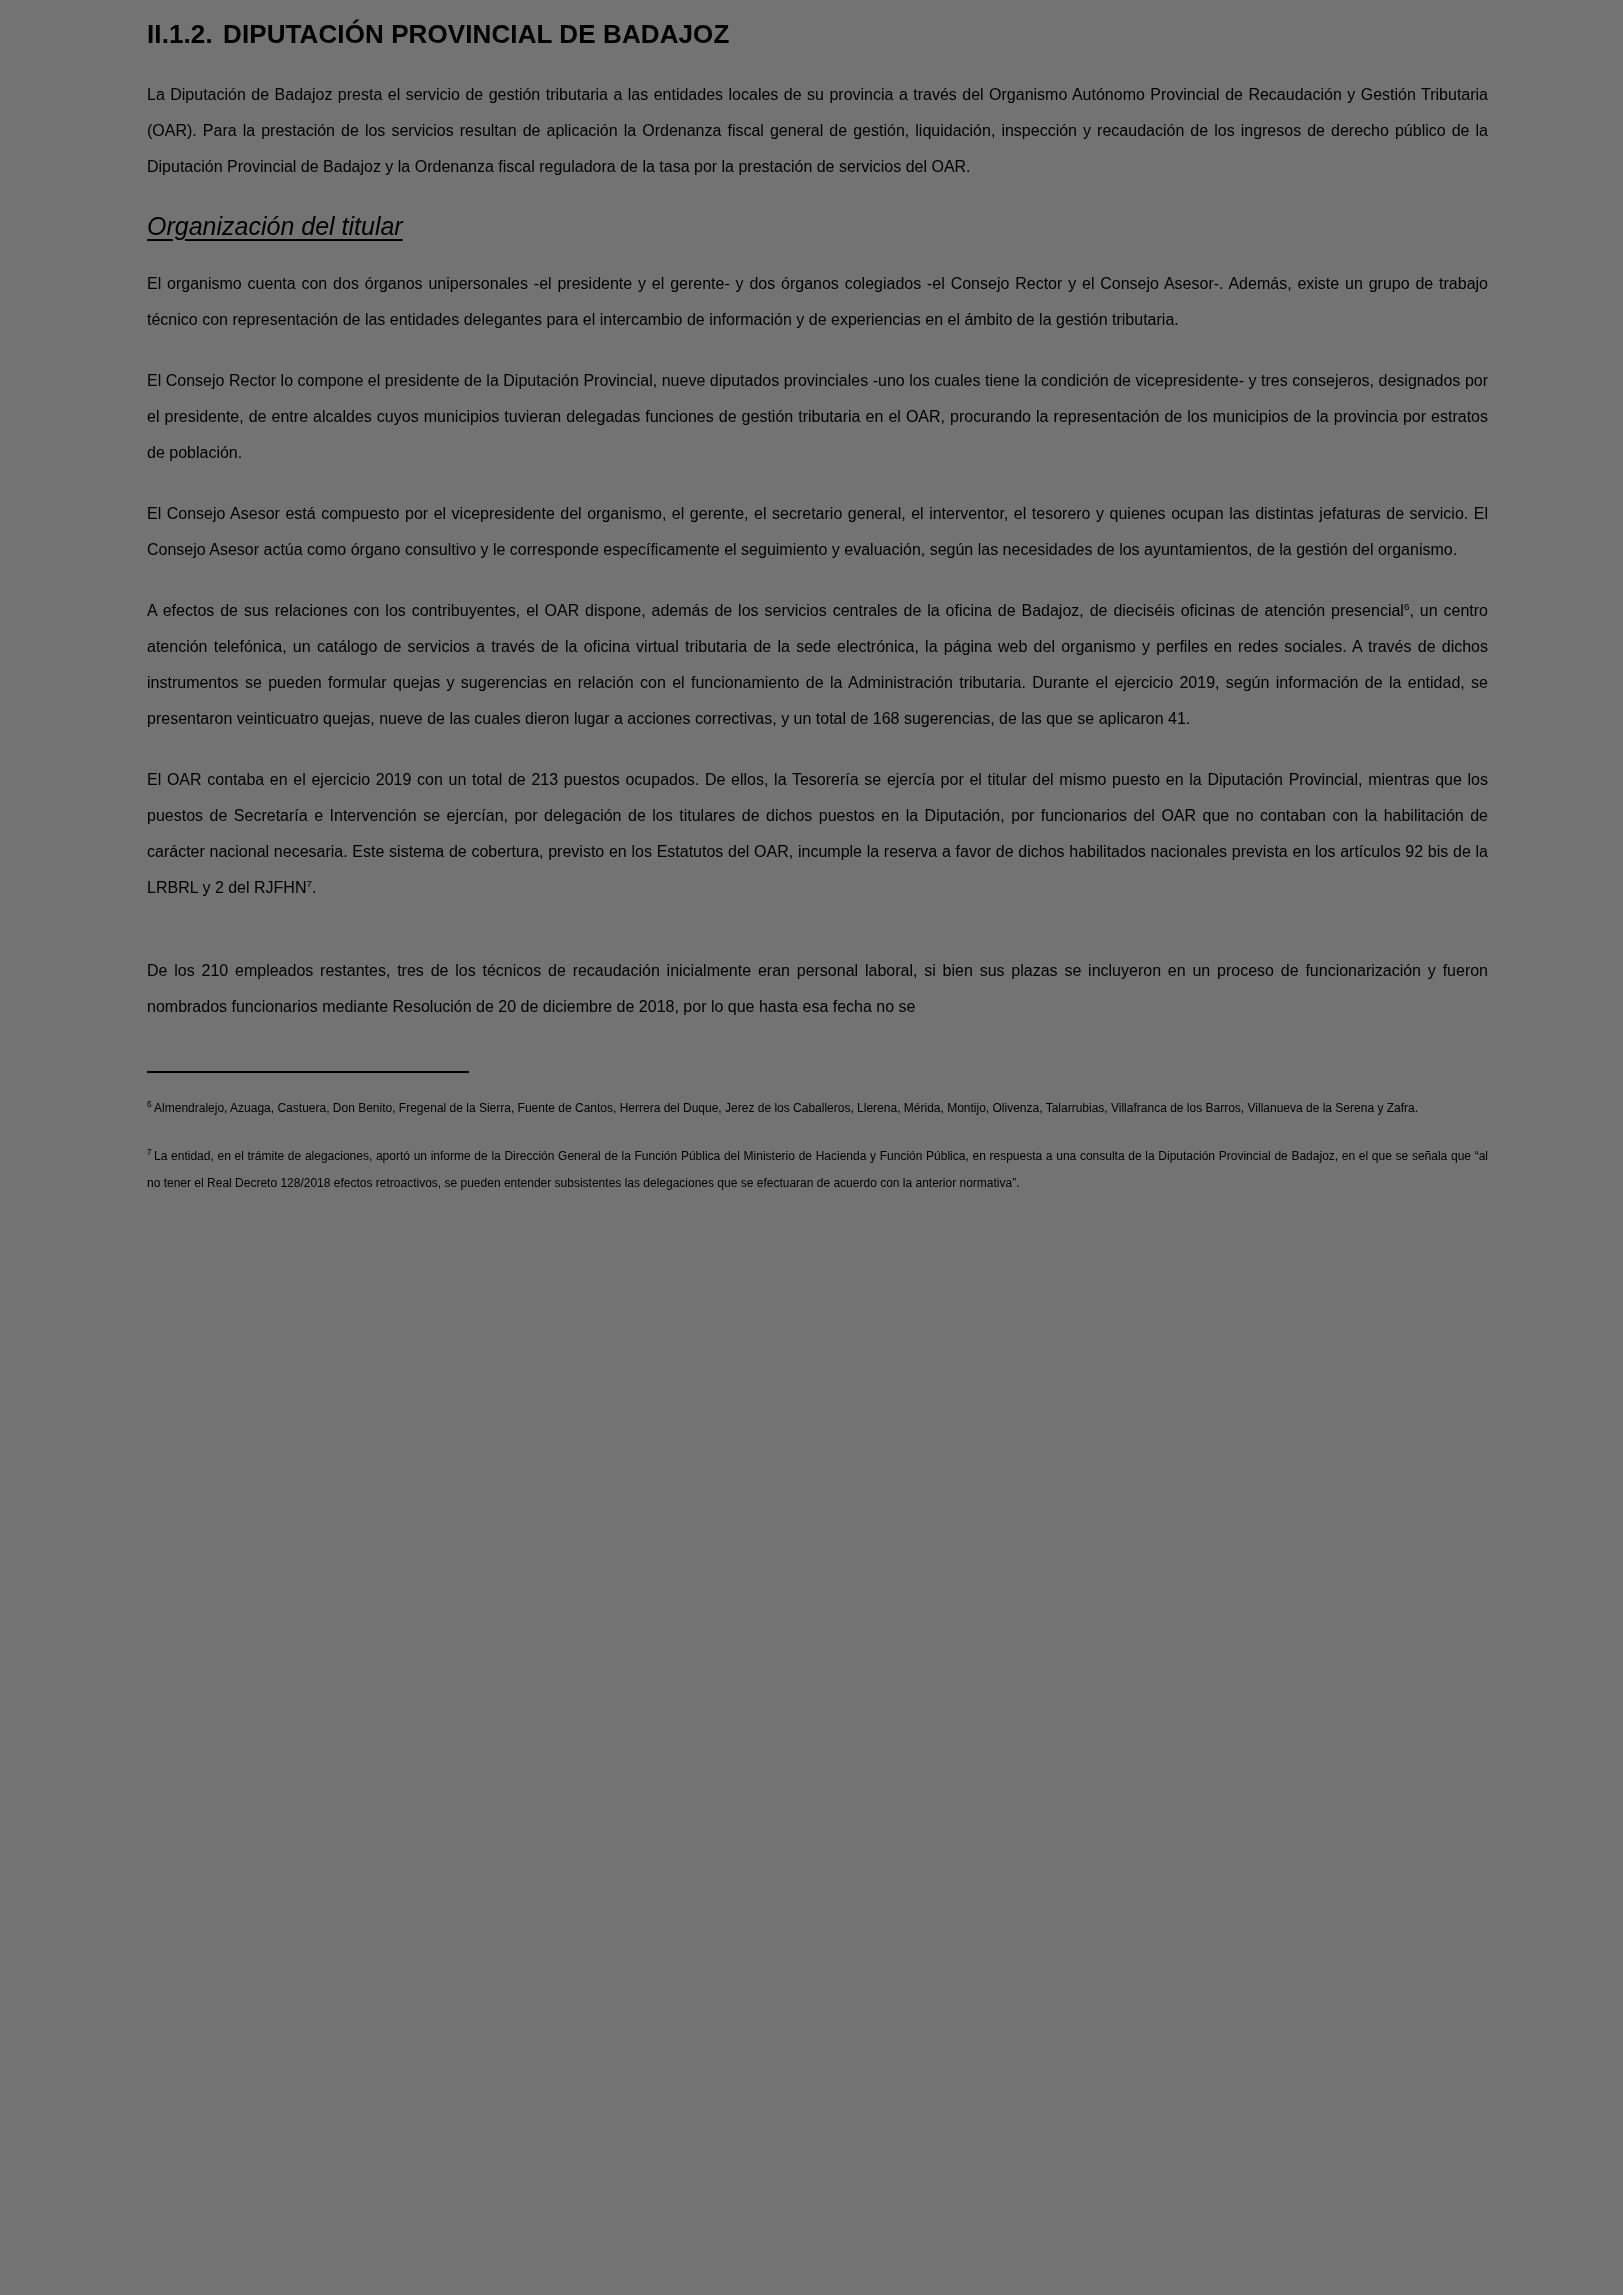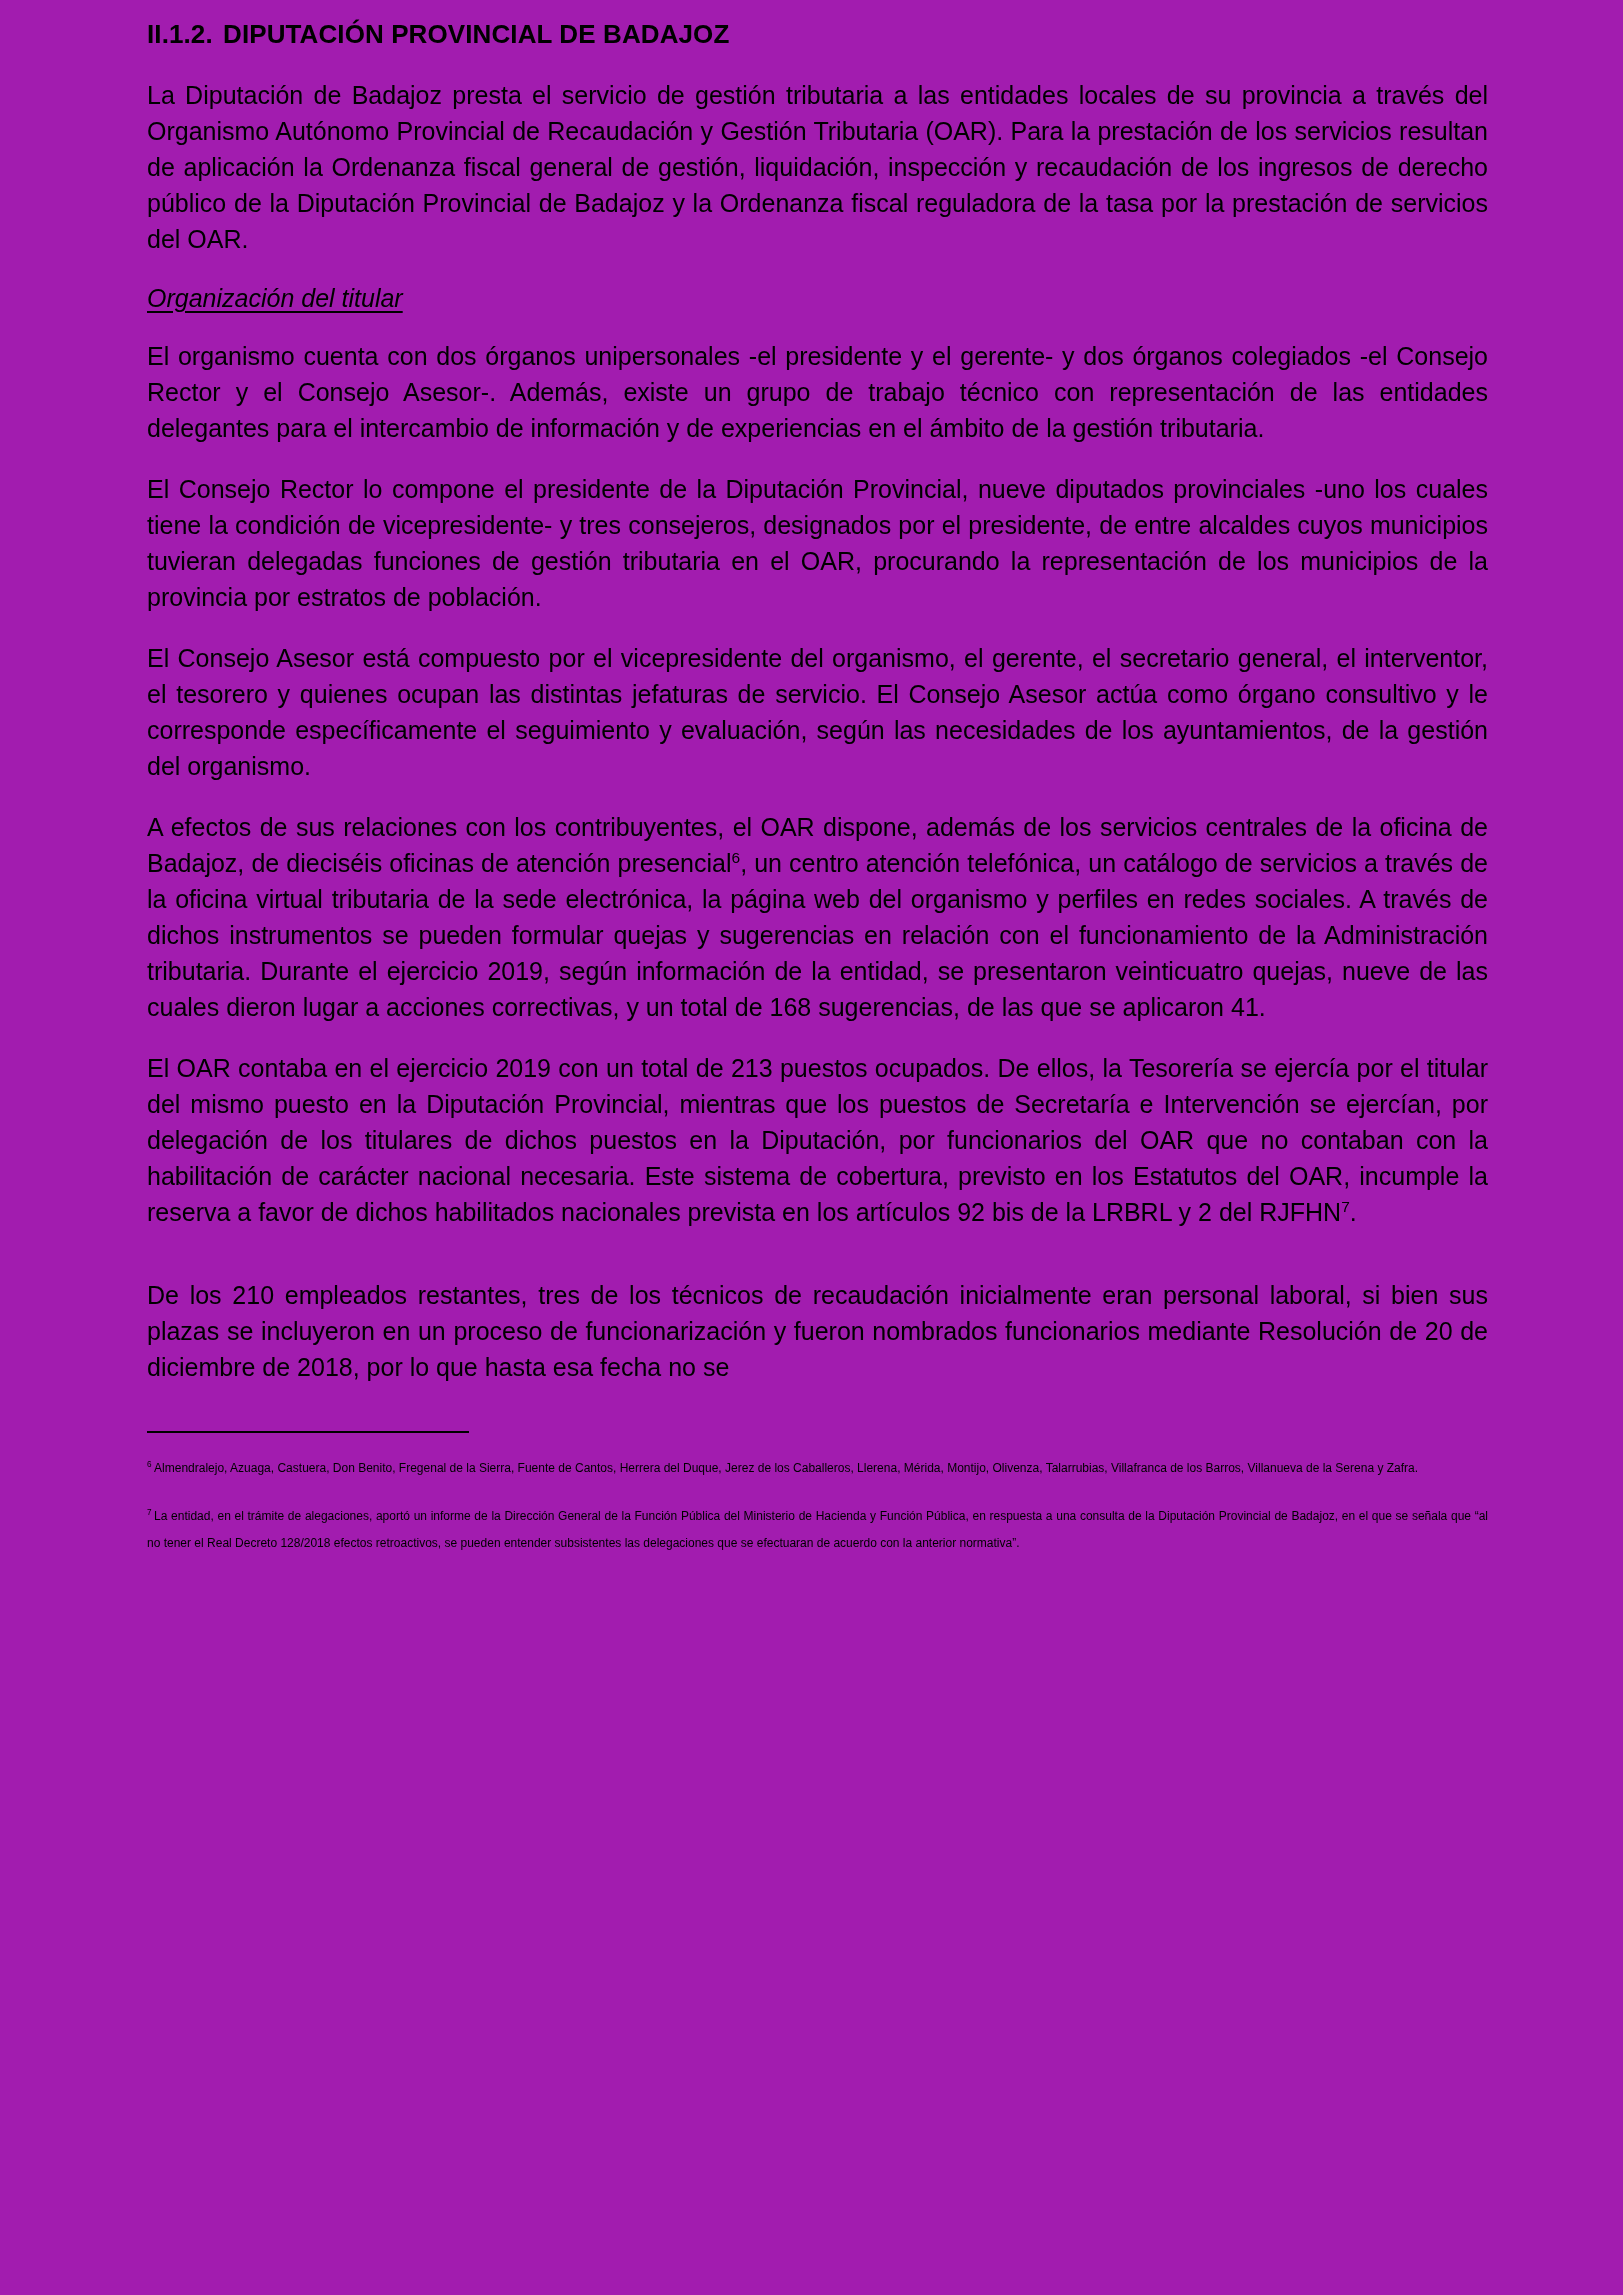--- a/index.html
+++ b/index.html
@@ -4,21 +4,21 @@
 <style>
   html, body {
     margin: 0;
     padding: 0;
     background: #ffffff;
   }
   .page {
     position: relative;
     width: 1623px;
     height: 2295px;
-    background: #a21caf;
+    background: #737373;
     box-sizing: border-box;
     padding: 0;
     font-family: "Liberation Sans", sans-serif;
     color: #000000;
     overflow: hidden;
   }
   .content {
     position: absolute;
     left: 147px;
     top: 0;
@@ -34,21 +34,21 @@
   }
   h1.section-heading .num {
     display: inline-block;
     min-width: 76px;
   }
   .heading-block {
     margin-top: 6.6px;
     margin-bottom: 0;
   }
   p.body-text {
-    font-size: 25px;
+    font-size: 16px;
     line-height: 36px;
     text-align: justify;
     margin: 0 0 25px 0;
     padding: 0;
     hyphens: none;
   }
   p.body-text:last-of-type {
     margin-bottom: 0;
     margin-top: 47px;
   }

